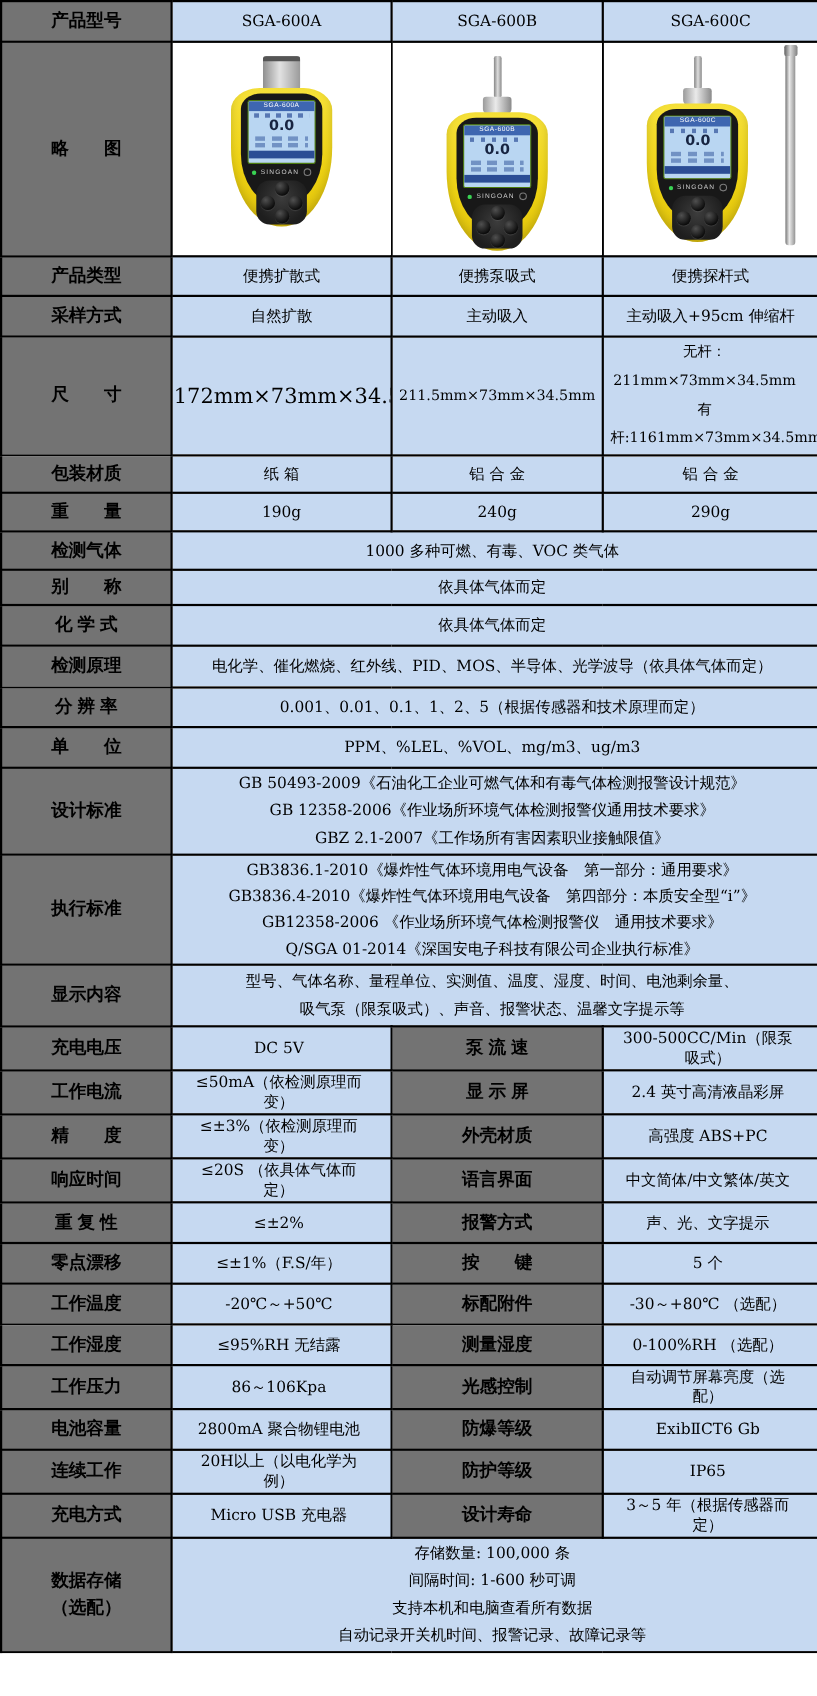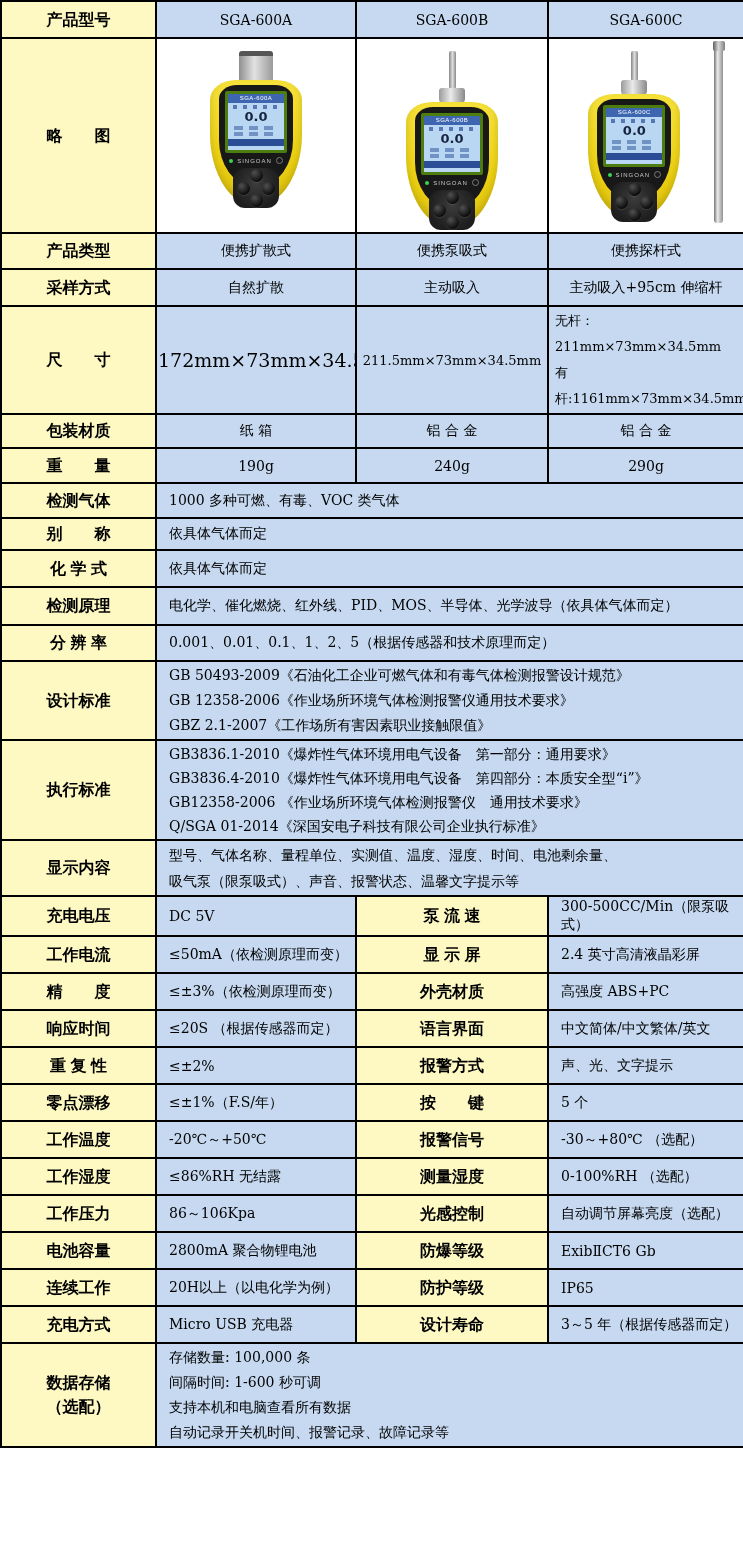--- a/index.html
+++ b/index.html
@@ -1,23 +1,23 @@
 <!DOCTYPE html>
 <html><head>
 <meta charset="utf-8">
 <style>
   html,body{margin:0;padding:0;background:#fff;}
   #sheet{width:743px;margin:0;font-family:"DejaVu Serif",serif;color:#000;}
   table{width:743px;border-collapse:collapse;table-layout:fixed;}
   td{border:2px solid #000;overflow:hidden;vertical-align:middle;}
-  .lbl{background:#fef9c3;font-family:"Liberation Sans",sans-serif;font-weight:bold;
+  .lbl{background:#737373;font-family:"Liberation Sans",sans-serif;font-weight:bold;
        font-size:16px;text-align:center;white-space:pre-line;line-height:1.5;}
   .val{background:#C6D9F1;font-size:14px;}
   .valc{text-align:center;}
-  .vall{text-align:left;padding-left:12px;padding-right:0;}
+  .vall{text-align:center;padding-left:12px;padding-right:17px;}
   .pre{white-space:pre-line;line-height:25px;}
   .pre24{white-space:pre-line;line-height:24px;}
   .pre26{white-space:pre-line;line-height:26px;}
   .sketch-cell{background:#FFFFFF;position:relative;padding:0;}
 
   
   .device{position:absolute;top:12px;left:50%;transform:translateX(-50%);width:110px;}
   .dev-c{left:44%;}
   .cap{width:34px;height:26px;margin:0 auto;border-top:5px solid #555;border-radius:3px;
        background:linear-gradient(90deg,#8f8f8f,#e2e2e2 45%,#9a9a9a);}
@@ -25,21 +25,21 @@
        background:linear-gradient(90deg,#868686,#dddddd 50%,#8a8a8a);}
   .probe-b{height:38px;}
   .collar{width:26px;height:16px;margin:-1px auto 0;border-radius:3px 3px 5px 5px;
        background:linear-gradient(90deg,#9a9a9a,#eaeaea 45%,#8a8a8a);}
   .dev-body{position:relative;width:92px;height:126px;margin:-2px auto 0;
        background:linear-gradient(180deg,#f7e23a,#efd312 60%,#e2c40d);
        border-radius:26px 26px 46px 46px / 20px 20px 72px 72px;
        box-shadow:inset 0 -5px 9px rgba(0,0,0,.18);}
   .dev-panel{position:absolute;top:5px;left:9px;right:9px;bottom:20px;background:#181818;
        border-radius:18px 18px 34px 34px / 14px 14px 46px 46px;padding:6px 6px 0;}
-  .dev-screen{height:56px;background:#b9d6f2;border:3px solid #4d7c0f;border-radius:2px;
+  .dev-screen{height:56px;background:#b9d6f2;border:1px solid #4d7c0f;border-radius:2px;
        overflow:hidden;text-align:center;}
   .scr-head{height:9px;background:#3e66b0;color:#fff;font-size:6px;line-height:9px;
        font-family:"Liberation Sans",sans-serif;letter-spacing:.5px;}
   .scr-icons{height:4px;margin:2px 5px 1px;opacity:.75;
        background:repeating-linear-gradient(90deg,#37589e 0 4px,transparent 4px 10px);}
   .scr-val{font-size:13px;font-weight:bold;color:#172441;line-height:14px;
        font-family:"DejaVu Sans",sans-serif;}
   .scr-sub{height:4px;margin:2px 6px 0;
        background:repeating-linear-gradient(90deg,rgba(42,78,150,.5) 0 9px,transparent 9px 15px);}
   .scr-foot{height:7px;margin-top:3px;background:#2b4d95;}
@@ -217,20 +217,24 @@
     <td class="val vall" colspan="3">依具体气体而定</td>
   </tr>
   <tr style="height:38px">
     <td class="lbl">检测原理</td>
     <td class="val vall" colspan="3">电化学、催化燃烧、红外线、PID、MOS、半导体、光学波导（依具体气体而定）</td>
   </tr>
   <tr style="height:36px">
     <td class="lbl">分 辨 率</td>
     <td class="val vall" colspan="3">0.001、0.01、0.1、1、2、5（根据传感器和技术原理而定）</td>
   </tr>
+  <tr style="height:37px">
+    <td class="lbl">单　　位</td>
+    <td class="val vall" colspan="3">PPM、%LEL、%VOL、mg/m3、ug/m3</td>
+  </tr>
   <tr style="height:75px">
     <td class="lbl">设计标准</td>
     <td class="val vall pre" colspan="3">GB 50493-2009《石油化工企业可燃气体和有毒气体检测报警设计规范》
 GB 12358-2006《作业场所环境气体检测报警仪通用技术要求》
 GBZ 2.1-2007《工作场所有害因素职业接触限值》</td>
   </tr>
   <tr style="height:98px">
     <td class="lbl">执行标准</td>
     <td class="val vall pre24" colspan="3">GB3836.1-2010《爆炸性气体环境用电气设备　第一部分：通用要求》
 GB3836.4-2010《爆炸性气体环境用电气设备　第四部分：本质安全型“i”》
@@ -256,45 +260,45 @@
     <td class="val vall">2.4 英寸高清液晶彩屏</td>
   </tr>
   <tr style="height:37px">
     <td class="lbl">精　　度</td>
     <td class="val vall">≤±3%（依检测原理而变）</td>
     <td class="lbl">外壳材质</td>
     <td class="val vall">高强度 ABS+PC</td>
   </tr>
   <tr style="height:37px">
     <td class="lbl">响应时间</td>
-    <td class="val vall">≤20S （根据传感器而定）</td>
+    <td class="val vall">≤20S （依具体气体而定）</td>
     <td class="lbl">语言界面</td>
     <td class="val vall">中文简体/中文繁体/英文</td>
   </tr>
   <tr style="height:37px">
     <td class="lbl">重 复 性</td>
     <td class="val vall">≤±2%</td>
     <td class="lbl">报警方式</td>
     <td class="val vall">声、光、文字提示</td>
   </tr>
   <tr style="height:37px">
     <td class="lbl">零点漂移</td>
     <td class="val vall">≤±1%（F.S/年）</td>
     <td class="lbl">按　　键</td>
     <td class="val vall">5 个</td>
   </tr>
   <tr style="height:37px">
     <td class="lbl">工作温度</td>
     <td class="val vall">-20℃～+50℃</td>
-    <td class="lbl">报警信号</td>
+    <td class="lbl">标配附件</td>
     <td class="val vall">-30～+80℃ （选配）</td>
   </tr>
   <tr style="height:37px">
     <td class="lbl">工作湿度</td>
-    <td class="val vall">≤86%RH 无结露</td>
+    <td class="val vall">≤95%RH 无结露</td>
     <td class="lbl">测量湿度</td>
     <td class="val vall">0-100%RH （选配）</td>
   </tr>
   <tr style="height:37px">
     <td class="lbl">工作压力</td>
     <td class="val vall">86～106Kpa</td>
     <td class="lbl">光感控制</td>
     <td class="val vall">自动调节屏幕亮度（选配）</td>
   </tr>
   <tr style="height:37px">

